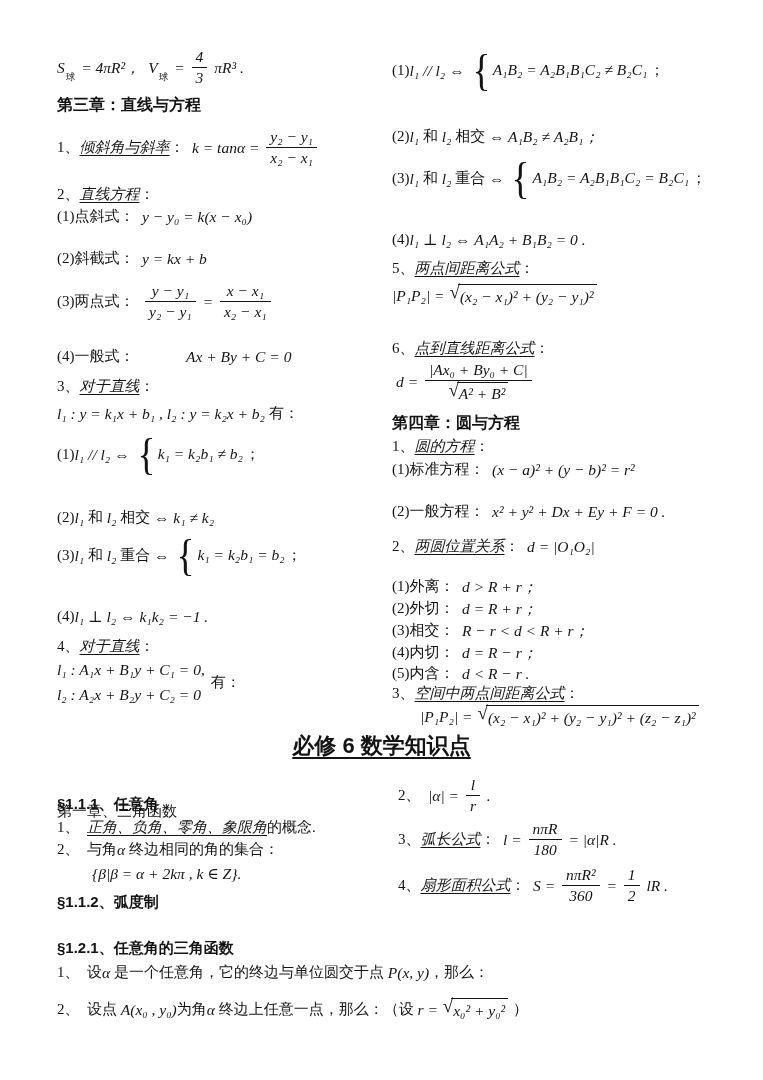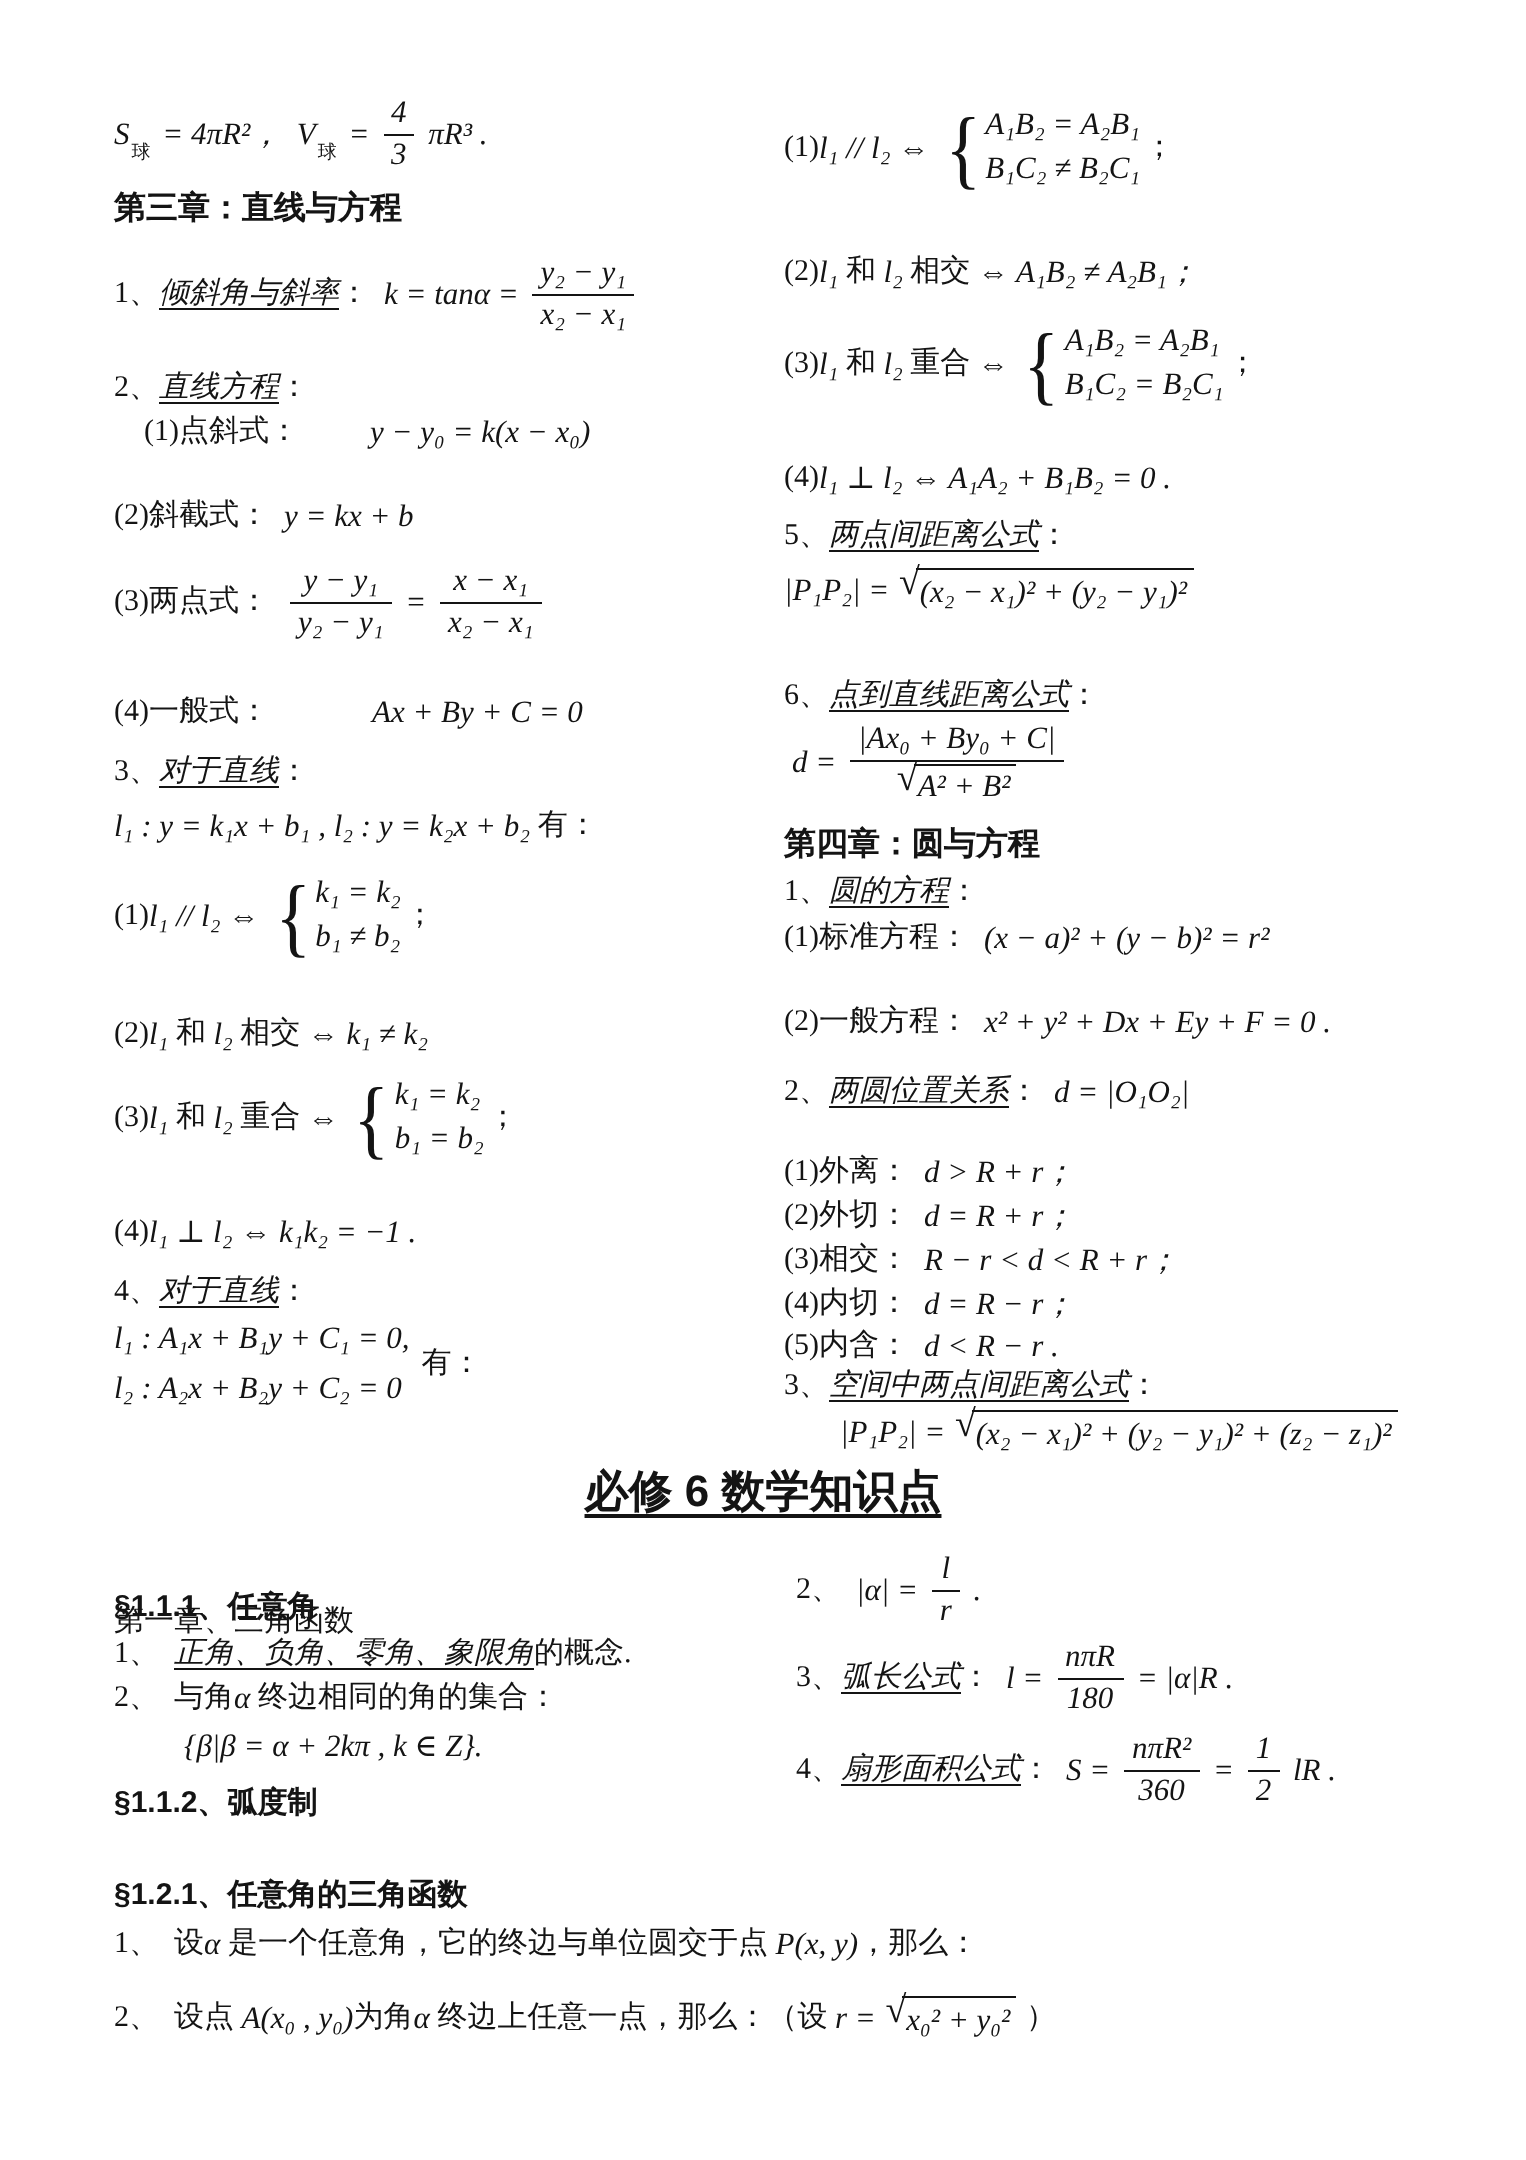--- a/index.html
+++ b/index.html
@@ -15,21 +15,21 @@
   .kai{font-style:italic;}
   .hd{font-family:"Liberation Sans","DejaVu Sans",sans-serif;font-weight:bold;font-size:16px;}
   .shd{font-family:"Liberation Sans","DejaVu Sans",sans-serif;font-weight:bold;font-size:15px;}
   .title{font-family:"Liberation Sans","DejaVu Sans",sans-serif;font-weight:bold;font-size:22px;
          text-decoration:underline;text-underline-offset:4px;}
   .frac{display:inline-flex;flex-direction:column;text-align:center;line-height:1.15;margin:0 3px;vertical-align:middle;}
   .fnum{border-bottom:1.3px solid #141414;padding:0 4px 1px 4px;}
   .fden{padding:1px 4px 0 4px;}
   .cases{display:inline-flex;align-items:center;margin:0 2px;}
   .brace{font-size:44px;line-height:0.85;font-style:normal;font-weight:400;transform:scaleX(0.85);margin-right:1px;}
-  .clines{display:inline-flex;flex-direction:column;line-height:1.45;text-align:left;}
+  .clines{display:inline-flex;flex-direction:row;line-height:1.45;text-align:left;}
   .sqrt{display:inline-flex;align-items:flex-start;margin:0 1px;}
   .rsign{font-style:normal;font-size:19px;line-height:1;margin-right:-2px;transform:translateY(-2px);}
   .rad{border-top:1.4px solid #141414;padding:2px 3px 0 2px;}
   .pair{display:inline-flex;flex-direction:column;line-height:1.6;margin-right:6px;}
   .ssub{font-style:normal;font-size:9.5px;align-self:flex-end;margin:0 2px 3px 1px;}
   .cen{left:0;width:763px;justify-content:center;}
 </style>
 </head>
 <body>
 
@@ -44,21 +44,21 @@
   </div>
 
   <div class="blk" style="left:57px;top:128px;">
     <span class="lbl">1、</span><span class="lbl u kai">倾斜角与斜率</span><span class="lbl">：  </span><span class="m">k = tanα = </span><span class="frac"><span class="fnum m">y₂ − y₁</span><span class="fden m">x₂ − x₁</span></span>
   </div>
 
   <div class="blk" style="left:57px;top:185px;">
     <span class="lbl">2、</span><span class="lbl u kai">直线方程</span><span class="lbl">：</span>
   </div>
 
-  <div class="blk" style="left:72px;top:207px;gap:28px;">
+  <div class="blk" style="left:57px;top:207px;">
     <span class="lbl">(1)点斜式：  </span><span class="m">y − y₀ = k(x − x₀)</span>
   </div>
 
   <div class="blk" style="left:57px;top:249px;">
     <span class="lbl">(2)斜截式：  </span><span class="m">y = kx + b</span>
   </div>
 
   <div class="blk" style="left:57px;top:282px;">
     <span class="lbl">(3)两点式：  </span><span class="frac"><span class="fnum m">y − y₁</span><span class="fden m">y₂ − y₁</span></span><span class="m"> = </span><span class="frac"><span class="fnum m">x − x₁</span><span class="fden m">x₂ − x₁</span></span>
   </div>

